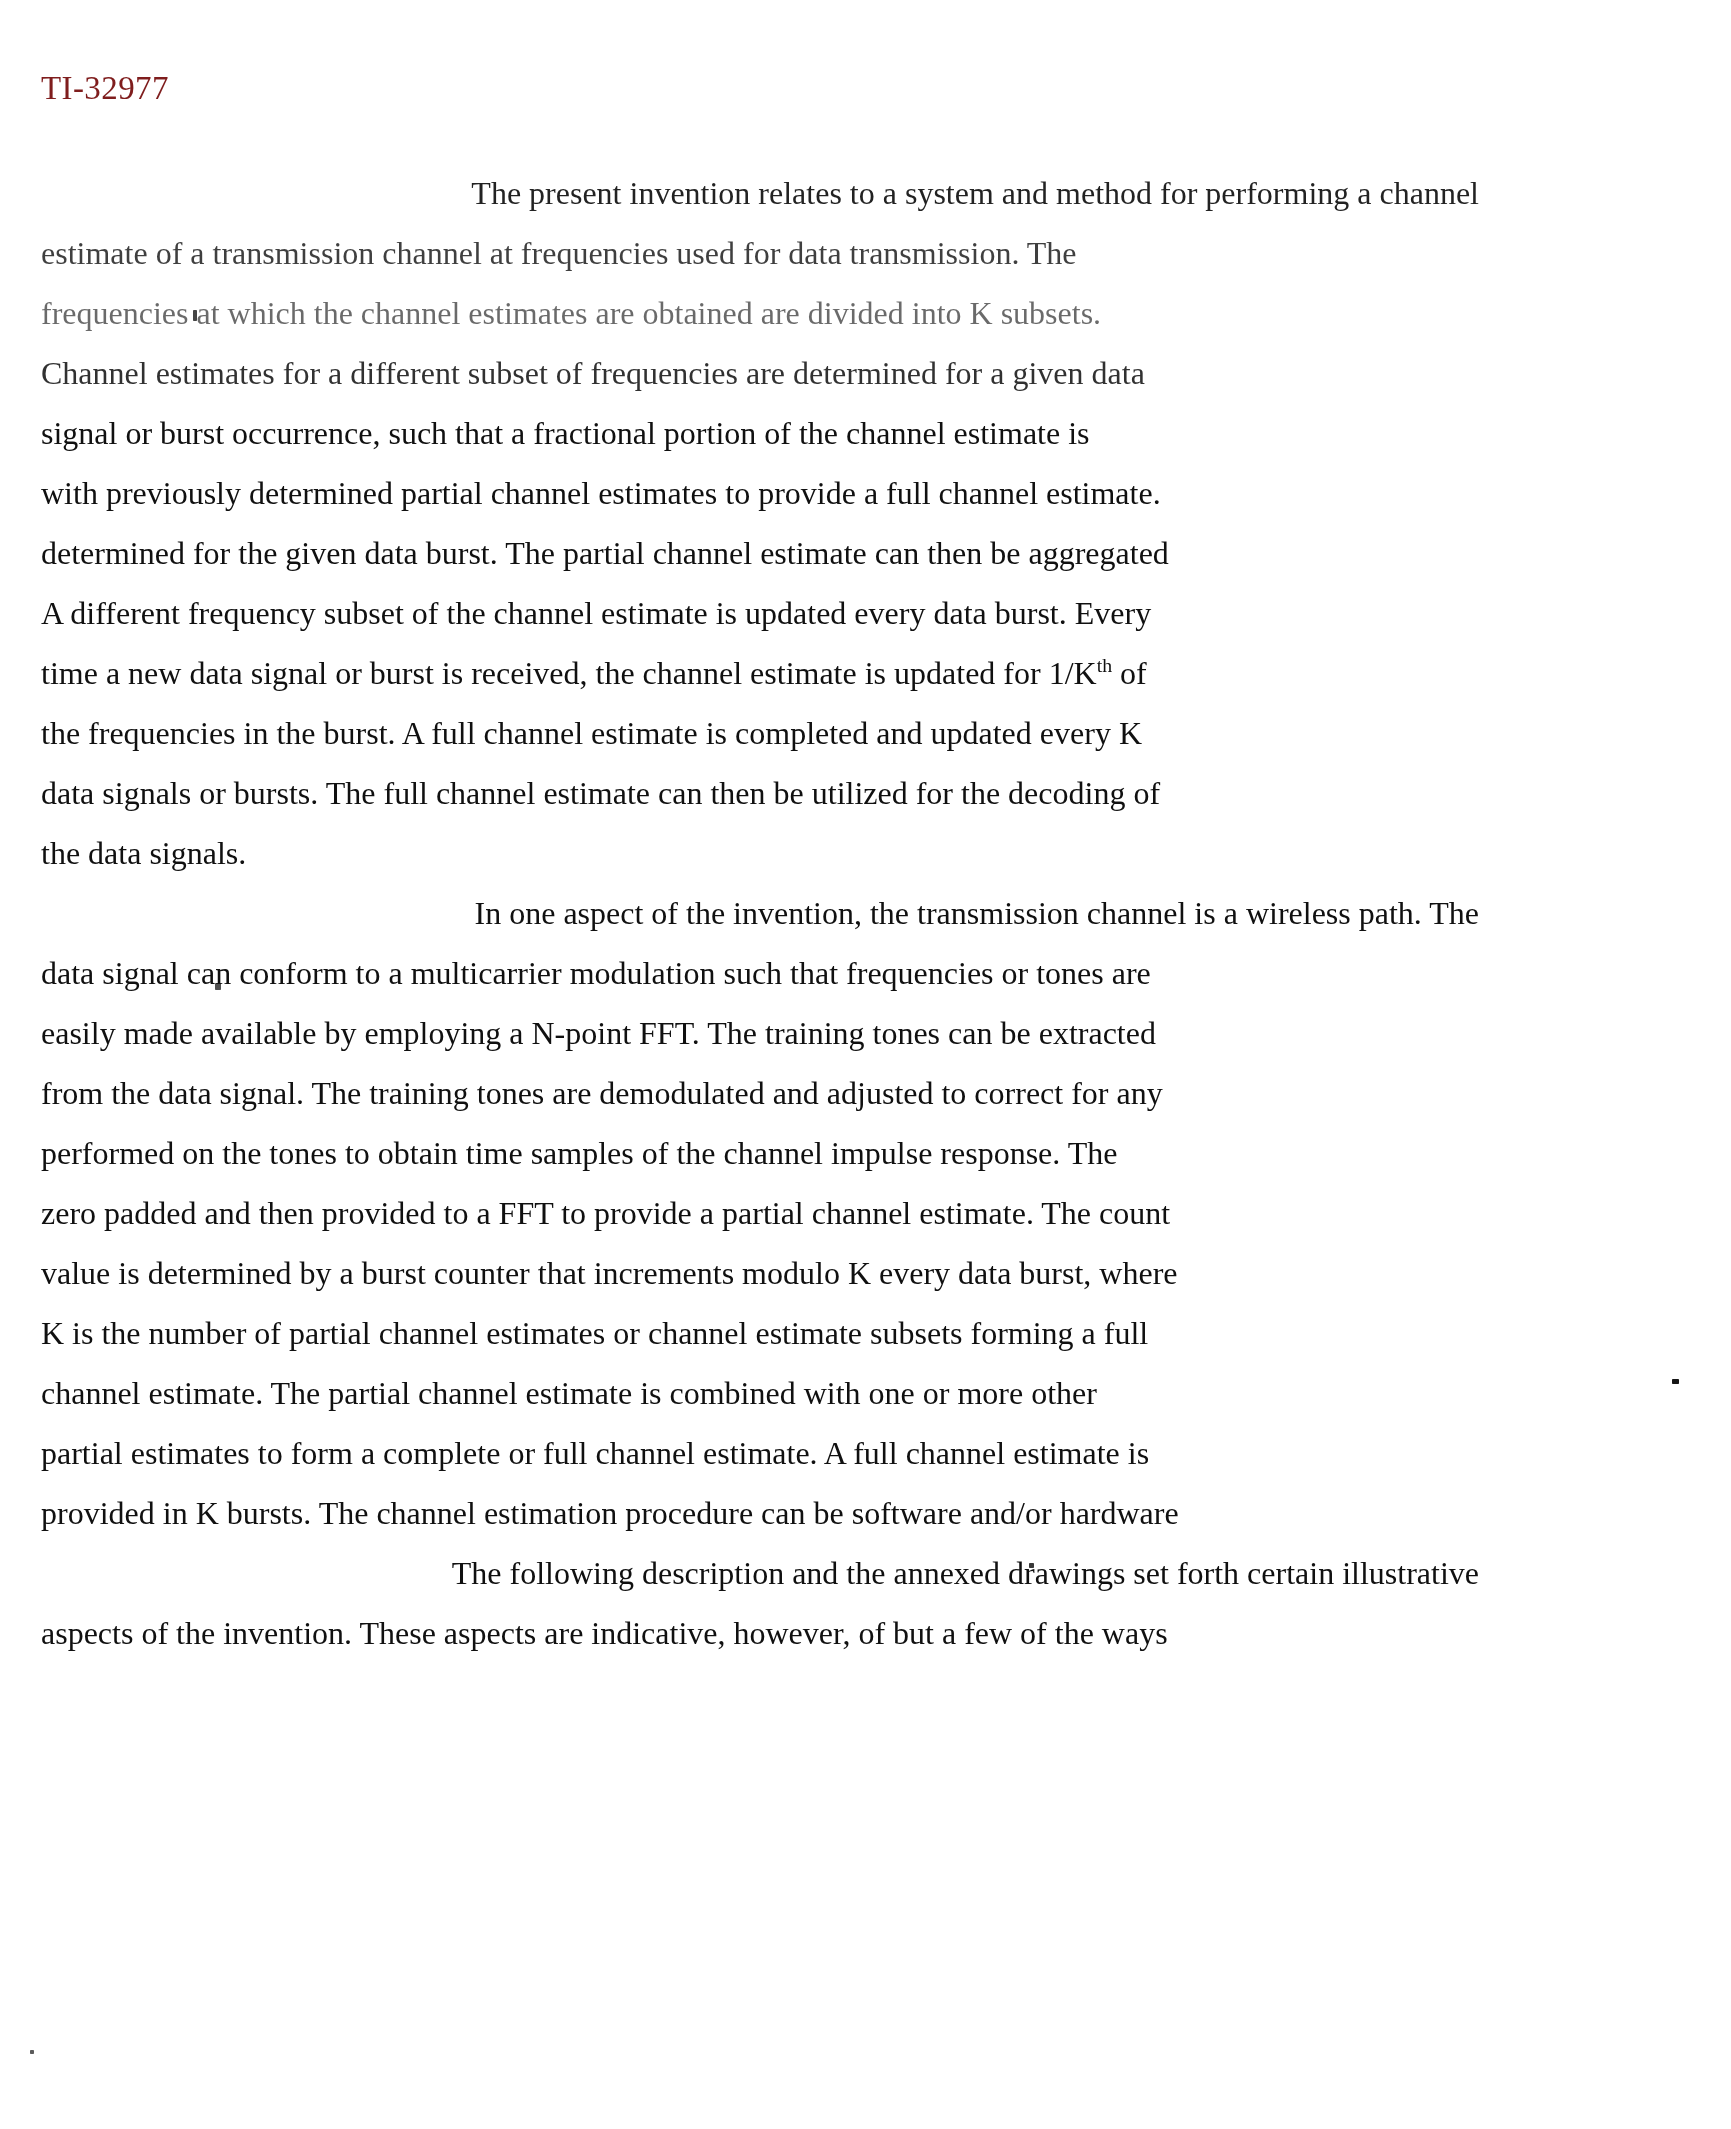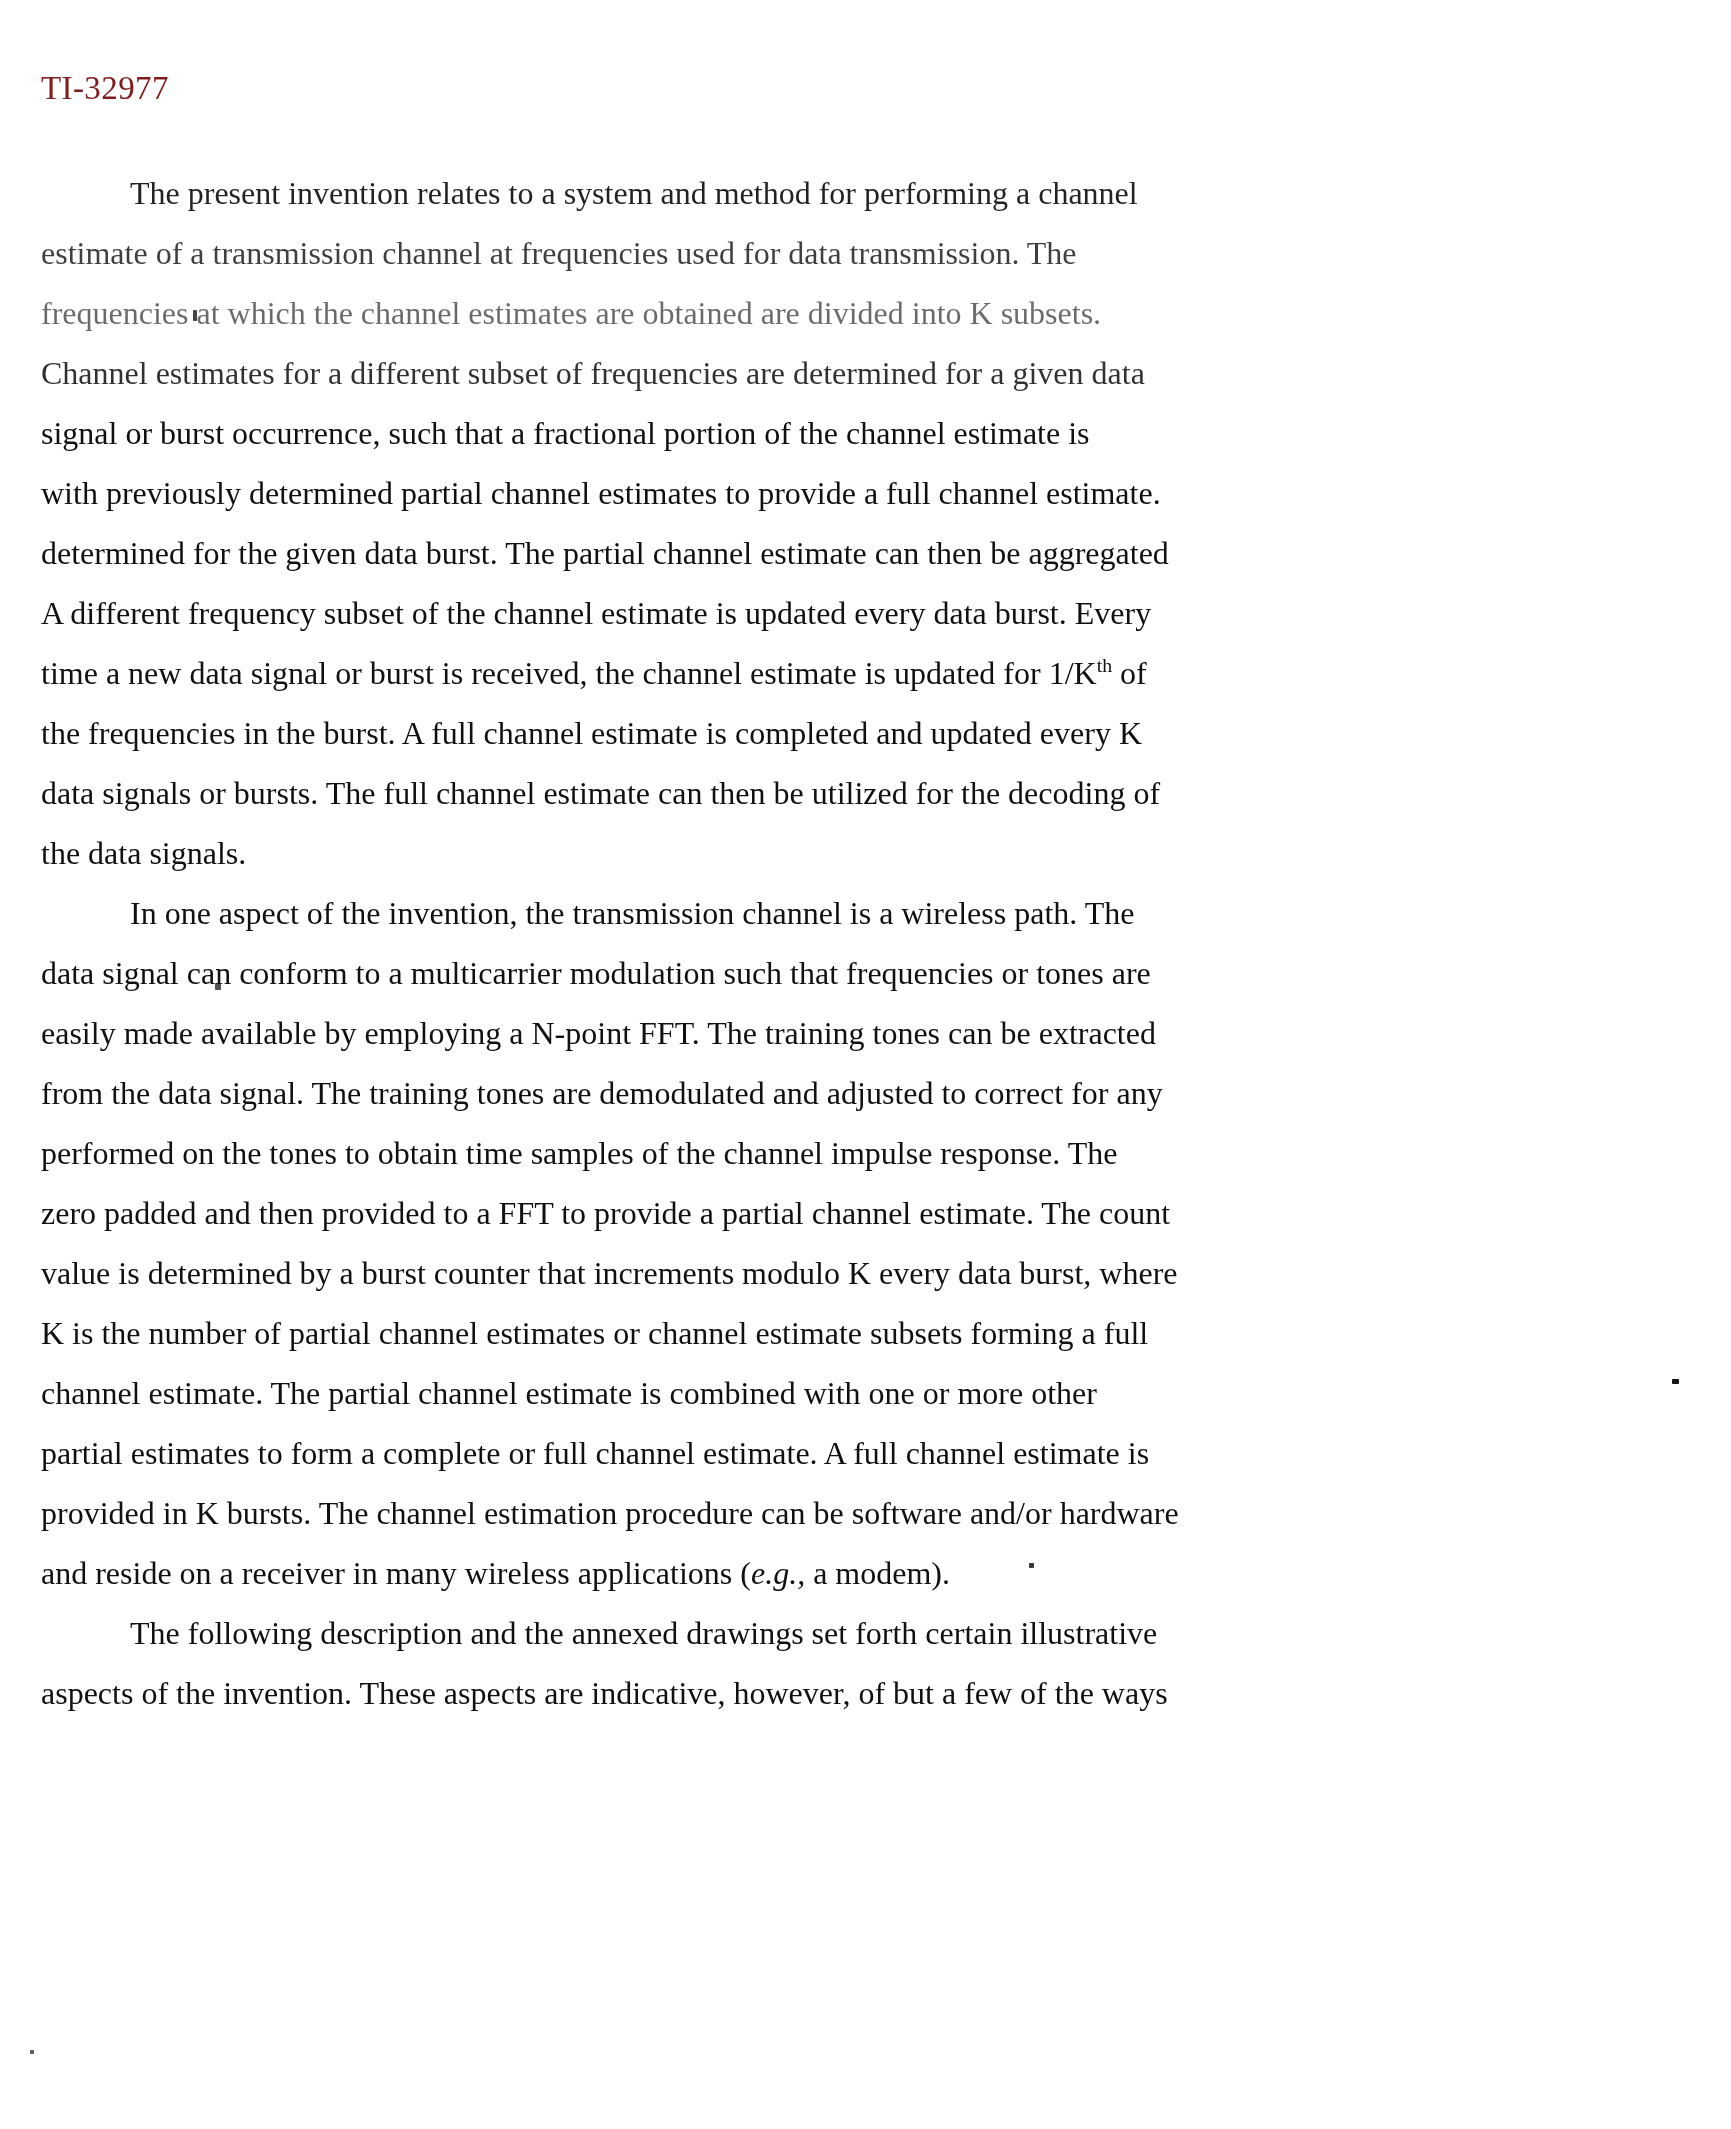--- a/index.html
+++ b/index.html
@@ -46,20 +46,21 @@
   }
   .ln {
     display: block;
     height: 60px;
     line-height: 60px;
     white-space: nowrap;
     overflow: visible;
   }
   .ln.indent {
     padding-left: 89px;
+    text-align: right;
   }
   
   .fade1 { opacity: 0.92; }
   .fade2 { opacity: 0.80; }
   .fade3 { opacity: 0.62; }
   .fade4 { opacity: 0.86; }
   sup {
     font-size: 0.62em;
     vertical-align: super;
     line-height: 0;
@@ -136,21 +137,20 @@
       <span class="ln">data signal can conform to a multicarrier modulation such that frequencies or tones are</span>
       <span class="ln">easily made available by employing a N-point FFT.  The training tones can be extracted</span>
       <span class="ln">from the data signal.  The training tones are demodulated and adjusted to correct for any</span>
       <span class="ln">performed on the tones to obtain time samples of the channel impulse response.  The</span>
       <span class="ln">zero padded and then provided to a FFT to provide a partial channel estimate.  The count</span>
       <span class="ln">value is determined by a burst counter that increments modulo K every data burst, where</span>
       <span class="ln">K is the number of partial channel estimates or channel estimate subsets forming a full</span>
       <span class="ln">channel estimate.  The partial channel estimate is combined with one or more other</span>
       <span class="ln">partial estimates to form a complete or full channel estimate.  A full channel estimate is</span>
       <span class="ln">provided in K bursts.  The channel estimation procedure can be software and/or hardware</span>
-      <span class="ln"><span>and reside on a receiver in many wireless applications (</span><i class="ital">e.g.,</i><span> a modem).</span></span>
     </div>
 
     <div class="lines">
       <span class="ln indent">The following description and the annexed drawings set forth certain illustrative</span>
       <span class="ln">aspects of the invention.  These aspects are indicative, however, of but a few of the ways</span>
     </div>
 
   </div>
 
   <div class="speck" id="speck-right-margin"></div>

